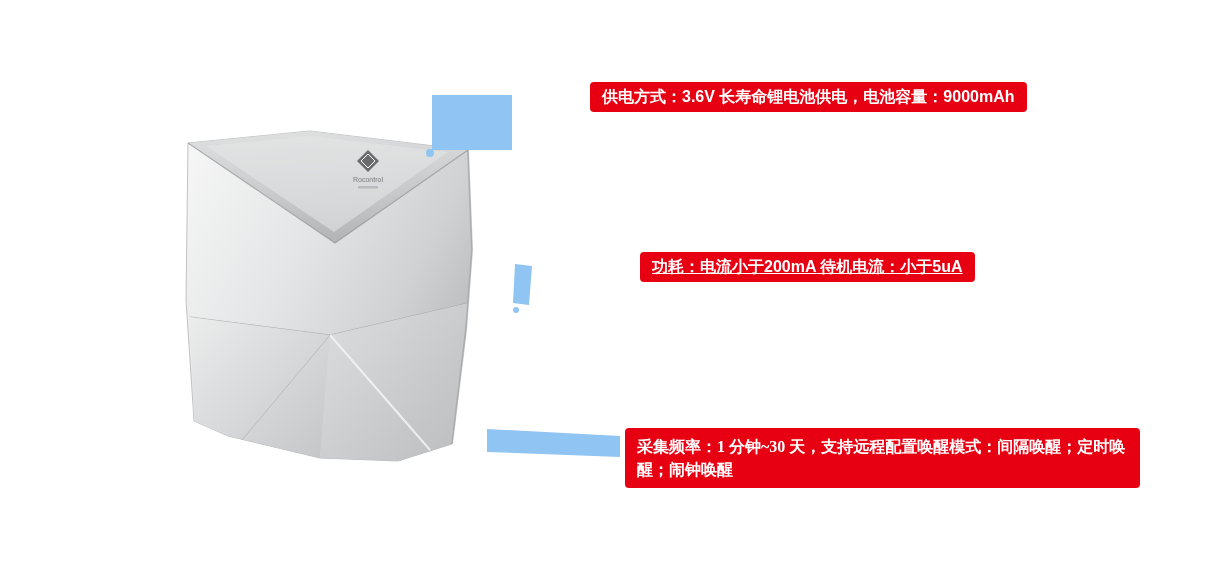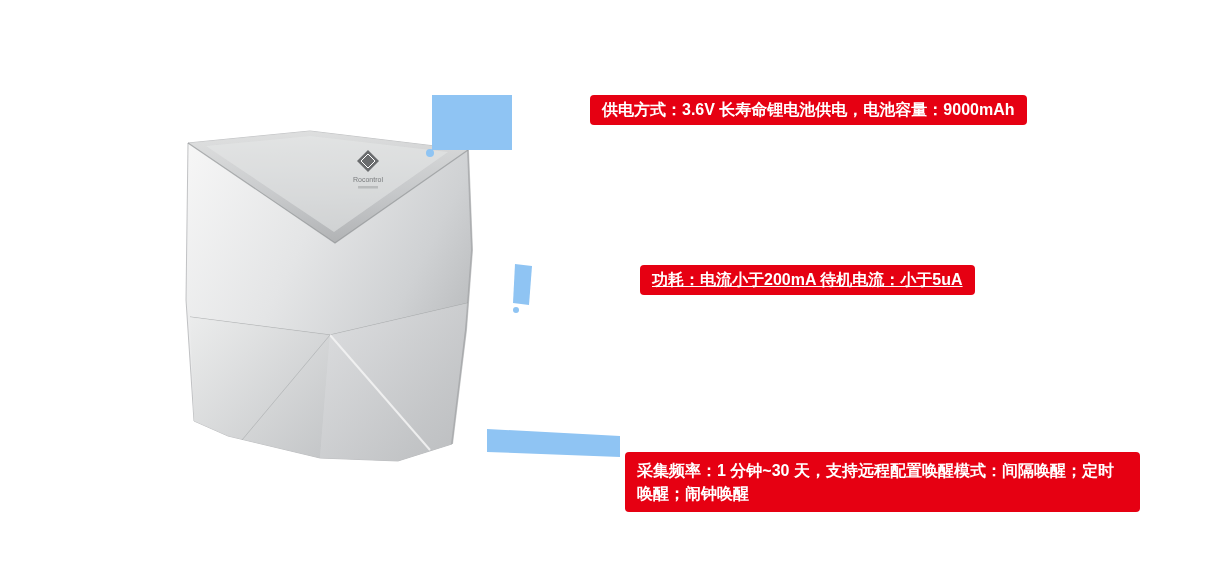--- a/index.html
+++ b/index.html
@@ -15,31 +15,30 @@
     position:absolute;
     background:#e60012;
     color:#ffffff;
     font-weight:bold;
     font-size:16px;
     line-height:20px;
     padding:5px 12px;
     border-radius:4px;
     white-space:nowrap;
     box-sizing:border-box;
-    margin-top:13px;
   }
   .callout.multiline{
     white-space:normal;
     width:515px;
     line-height:23px;
     padding:7px 12px;
   }
   #callout-power{left:590px;top:82px;}
   #callout-consumption{left:640px;top:252px;text-decoration:underline;}
-  #callout-frequency{left:625px;top:439px;}
+  #callout-frequency{left:625px;top:428px;font-family:Liberation Serif, serif;}
 </style>
 </head>
 <body>
 
 <div class="canvas">
 
   <svg class="scene" width="1210" height="584" viewBox="0 0 1210 584">
     <defs>
       <linearGradient id="gBody" x1="0%" y1="0%" x2="100%" y2="60%">
         <stop offset="0%" stop-color="#f7f7f7"></stop>

